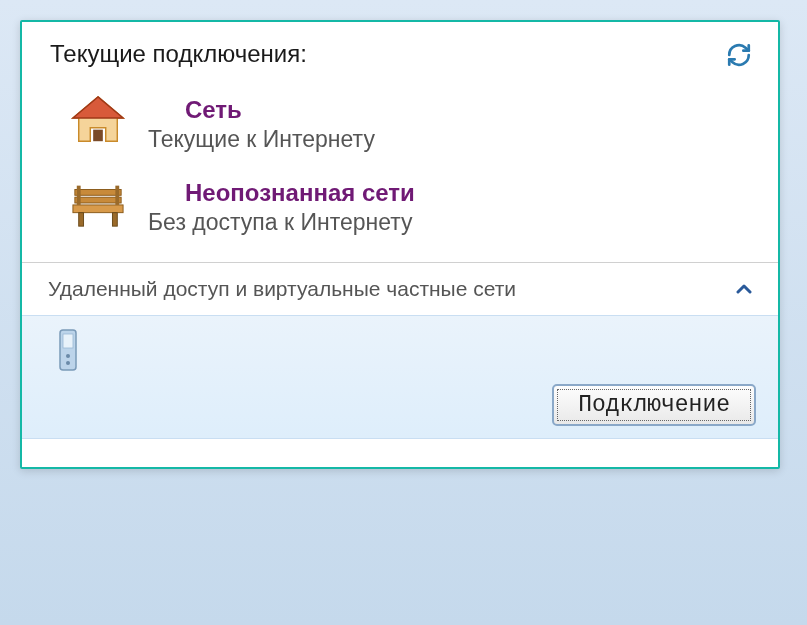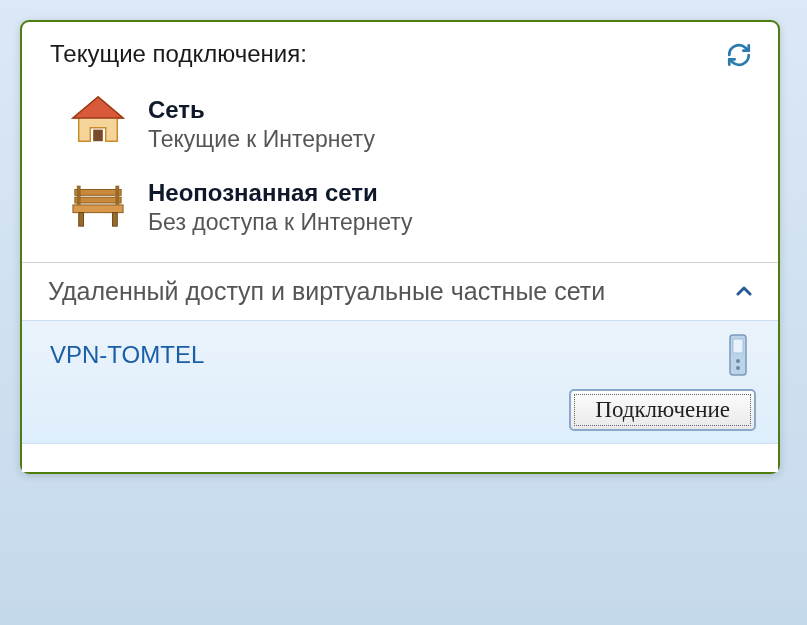--- a/index.html
+++ b/index.html
@@ -9,22 +9,22 @@
     }
     body {
       font-family: 'Segoe UI', Tahoma, sans-serif;
       background: linear-gradient(to bottom, #dce8f5 0%, #c5d9ec 100%);
       width: 807px;
       height: 625px;
       padding: 20px;
     }
     .flyout {
       background: #ffffff;
-      border: 2px solid #4d7c0f;
-      border-radius: 9px;
+      border: 2px solid #14b8a6;
+      border-radius: 2px;
       width: 760px;
       padding: 0;
       box-shadow: 0 2px 8px rgba(0,0,0,0.15);
     }
     .header {
       display: flex;
       justify-content: space-between;
       align-items: flex-start;
       padding: 18px 24px 10px 28px;
     }
@@ -54,43 +54,44 @@
       flex-shrink: 0;
     }
     .conn-text {
       display: flex;
       flex-direction: column;
       padding-top: 2px;
     }
     .conn-name {
       font-size: 24px;
       font-weight: 700;
-      color: #0f172a;
+      color: #701a75;
       line-height: 1.3;
+      margin-left: 37px;
     }
     .conn-status {
       font-size: 23px;
       font-weight: 400;
       color: #555555;
       line-height: 1.3;
     }
     .divider {
       border: none;
       border-top: 1px solid #d0d0d0;
       margin: 10px 0 0 0;
     }
     .section-header {
       display: flex;
       justify-content: space-between;
       align-items: center;
       padding: 14px 26px 14px 26px;
       cursor: pointer;
     }
     .section-title {
-      font-size: 25px;
+      font-size: 21px;
       color: #555555;
       font-weight: 400;
     }
     .chevron {
       color: #2a5a9a;
       font-size: 18px;
       font-weight: 700;
     }
     .vpn-item {
       background: linear-gradient(to bottom, #eaf3fb 0%, #deeefb 100%);
@@ -111,21 +112,21 @@
     .vpn-icon {
       width: 36px;
       height: 48px;
     }
     .connect-row {
       display: flex;
       justify-content: flex-end;
       padding-top: 10px;
     }
     .connect-button {
-      font-family: Liberation Serif, serif;
+      font-family: Liberation Mono, monospace;
       font-size: 23px;
       color: #222;
       background: linear-gradient(to bottom, #fdfdfd 0%, #e9e9e9 100%);
       border: 2px solid #8aa8c8;
       border-radius: 5px;
       padding: 6px 24px;
       cursor: pointer;
       outline: 1px dotted #666;
       outline-offset: -6px;
     }
@@ -189,21 +190,20 @@
     <div class="section-title">Удаленный доступ и виртуальные частные сети</div>
     <div class="chevron">
       <svg width="16" height="12" viewBox="0 0 16 12">
         <path d="M2 9 L8 3 L14 9" fill="none" stroke="#2a5a9a" stroke-width="3" stroke-linecap="round" stroke-linejoin="round"></path>
       </svg>
     </div>
   </div>
 
   <div class="vpn-item">
     <div class="vpn-row">
-      <div class="vpn-name">VPN-TOMTEL</div>
       <div class="vpn-icon">
         <svg width="36" height="48" viewBox="0 0 36 48">
           <rect x="10" y="4" width="16" height="40" rx="3" fill="#bcd4ea" stroke="#7a9ab8" stroke-width="1.5"></rect>
           <rect x="13" y="8" width="10" height="14" fill="#e8f2fa" stroke="#9ab8d4" stroke-width="0.8"></rect>
           <circle cx="18" cy="30" r="2" fill="#6a8aa8"></circle>
           <circle cx="18" cy="37" r="2" fill="#6a8aa8"></circle>
         </svg>
       </div>
     </div>
     <div class="connect-row">

